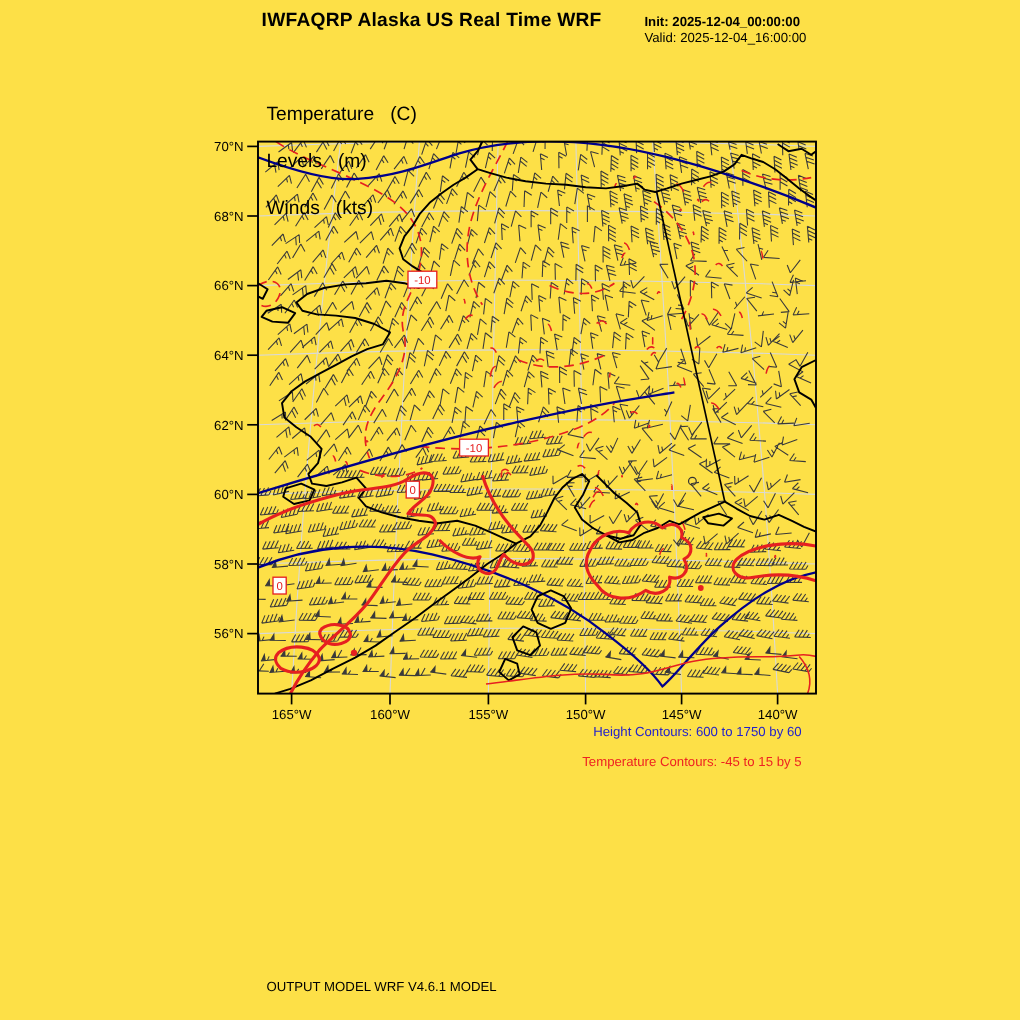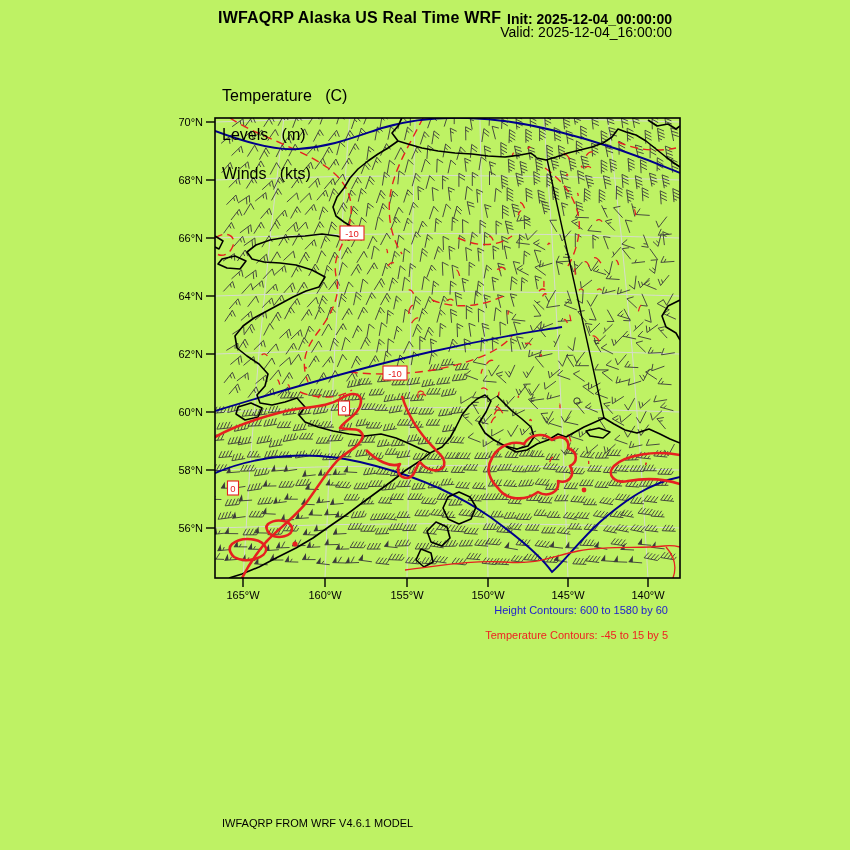--- a/index.html
+++ b/index.html
@@ -1,19 +1,19 @@
 <!DOCTYPE html>
 <html><head>
 <meta charset="utf-8">
 <style>
   html,body{margin:0;padding:0;background:#ffffff;}
-  .page{position:relative;width:850px;height:850px;background:#bef264;overflow:hidden;
+  .page{position:relative;width:850px;height:850px;background:#fde047;overflow:hidden;
         font-family:"Liberation Sans",sans-serif;color:#000;}
   .title{position:absolute;left:218px;top:9px;font-size:16px;font-weight:bold;letter-spacing:0.2px;}
-  .initvalid{position:absolute;right:178px;top:13px;text-align:right;font-size:14px;line-height:13px;}
+  .initvalid{position:absolute;right:178px;top:13px;font-size:11px;line-height:13px;}
   .initline{font-weight:bold;}
   .validline{font-weight:normal;}
   .legend{position:absolute;left:222px;top:63px;font-size:16px;line-height:13px;white-space:pre;}
   .captions{position:absolute;right:182px;top:604px;text-align:right;font-size:11px;line-height:13px;}
   .cap-height{color:#2222cc;margin-bottom:12px;}
   .cap-temp{color:#ee2222;}
   .footer{position:absolute;left:222px;top:817px;font-size:11px;line-height:13px;}
   svg text{font-family:"Liberation Sans",sans-serif;}
   .axis-label{font-size:11px;fill:#000;}
   .ctr-label{font-size:9.5px;fill:#e62020;}
@@ -207,21 +207,21 @@
         <line x1="488" y1="578" x2="488" y2="587" stroke="#000" stroke-width="1.4"></line>
         <text x="488" y="599" text-anchor="middle" class="axis-label">150°W</text>
         <line x1="568" y1="578" x2="568" y2="587" stroke="#000" stroke-width="1.4"></line>
         <text x="568" y="599" text-anchor="middle" class="axis-label">145°W</text>
         <line x1="648" y1="578" x2="648" y2="587" stroke="#000" stroke-width="1.4"></line>
         <text x="648" y="599" text-anchor="middle" class="axis-label">140°W</text>
       </g>
   </svg>
 
   <div class="captions">
-    <div class="cap-height">Height Contours: 600 to 1580 by 60</div>
+    <div class="cap-height">Height Contours: 600 to 1750 by 60</div>
     <div class="cap-temp">Temperature Contours: -45 to 15 by 5</div>
   </div>
 
   <div class="footer">
-    <div>IWFAQRP FROM WRF V4.6.1 MODEL</div>
+    <div>OUTPUT MODEL WRF V4.6.1 MODEL</div>
   </div>
 
 </div>
 
 </body></html>

